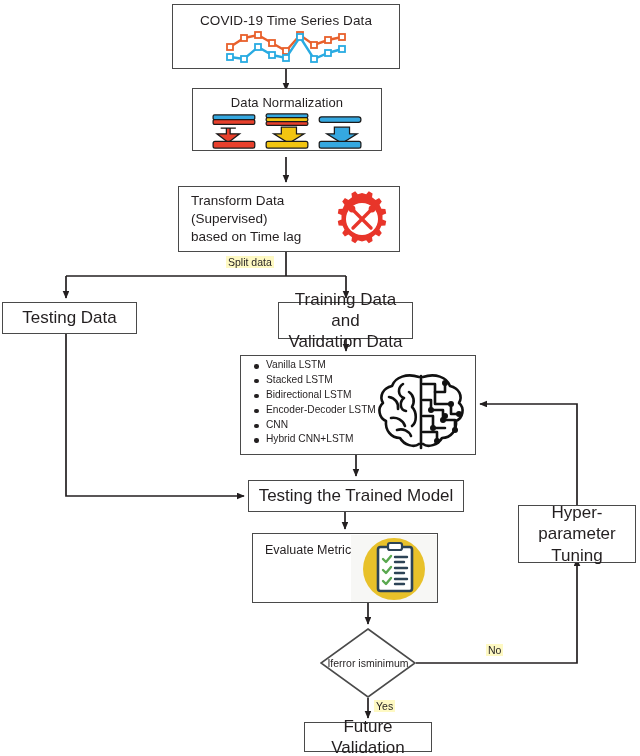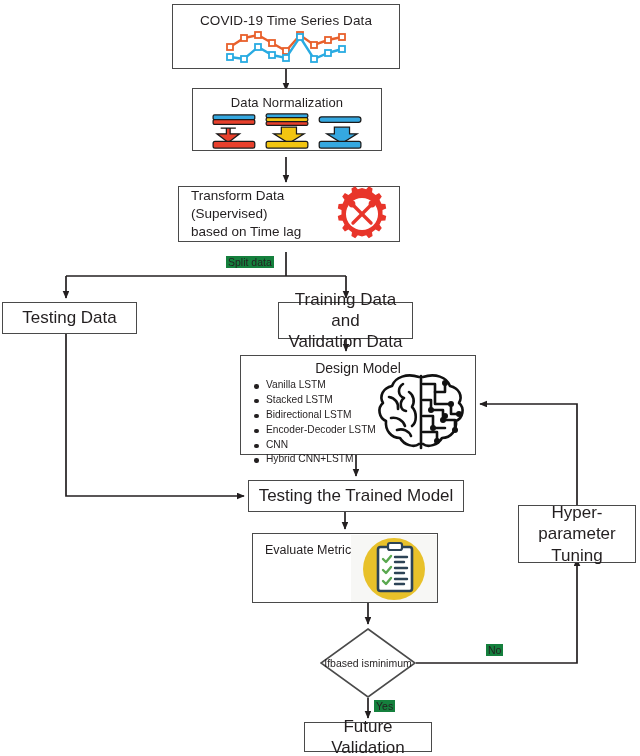--- a/index.html
+++ b/index.html
@@ -23,21 +23,21 @@
   }
   .centerbox{
     display:flex;align-items:center;justify-content:center;
     text-align:center;font-size:17px;line-height:1.25;
   }
   
   #n-covid{left:172px;top:4px;width:228px;height:65px;}
   #n-covid .title{margin-top:8px;}
   #n-norm{left:192px;top:88px;width:190px;height:63px;}
   #n-norm .title{margin-top:6px;font-size:13px;}
-  #n-transform{left:178px;top:186px;width:222px;height:56px;}
+  #n-transform{left:178px;top:186px;width:222px;height:66px;}
   #n-testdata{left:2px;top:302px;width:135px;height:32px;}
   #n-traindata{left:278px;top:302px;width:135px;height:37px;}
   #n-design{left:240px;top:355px;width:236px;height:100px;}
   #n-testmodel{left:248px;top:480px;width:216px;height:32px;}
   #n-eval{left:252px;top:533px;width:186px;height:70px;}
   #n-hyper{left:518px;top:505px;width:118px;height:58px;}
   #n-future{left:304px;top:722px;width:128px;height:30px;}
 
   
   #n-decision{
@@ -79,21 +79,21 @@
     font-size:10.2px;line-height:1.55;position:relative;padding-left:13px;
   }
   .ev-list li:before{
     content:"";position:absolute;left:0;top:6px;width:4.5px;height:4.5px;
     border-radius:50%;background:#231f20;
   }
   .ev-icon{position:absolute;right:0px;top:1px;width:86px;height:67px;background:#f7f7f5;}
 
   
   .edge-label{
-    position:absolute;font-size:10.5px;color:#231f20;background:#15803d;
+    position:absolute;font-size:10.5px;color:#231f20;background:#fef9c3;
     padding:0 2px;white-space:nowrap;
   }
   #lbl-split{left:226px;top:256px;}
   #lbl-no{left:486px;top:644px;}
   #lbl-yes{left:374px;top:700px;}
   .chart-icon{position:absolute;left:50%;transform:translateX(-50%);top:24px;width:124px;height:36px;}
   .norm-icon{position:absolute;left:50%;transform:translateX(-50%);top:24px;width:172px;height:36px;}
 </style>
 </head>
 <body>
@@ -220,21 +220,20 @@
 
 <div class="node centerbox" id="n-traindata">
   <div>
     <div>Training Data and</div>
     <div>Validation Data</div>
   </div>
 </div>
 
 <div class="node" id="n-design">
   <div class="dm-inner">
-    <div class="dm-title">Design Model</div>
     <ul class="dm-list">
       <li>Vanilla LSTM</li>
       <li>Stacked LSTM</li>
       <li>Bidirectional LSTM</li>
       <li>Encoder-Decoder LSTM</li>
       <li>CNN</li>
       <li>Hybrid CNN+LSTM</li>
     </ul>
     <svg class="dm-brain" viewBox="0 0 96 82" xmlns="http://www.w3.org/2000/svg">
       <g fill="none" stroke="#111111" stroke-width="2.6" stroke-linecap="round" stroke-linejoin="round">
@@ -307,21 +306,21 @@
     <div>Tuning</div>
   </div>
 </div>
 
 <div id="n-decision">
   <svg class="dia" viewBox="0 0 96 70" xmlns="http://www.w3.org/2000/svg" preserveAspectRatio="none">
     <polygon points="48,1 95,35 48,69 1,35" fill="#ffffff" stroke="#4a4a4a" stroke-width="1.6"></polygon>
   </svg>
   <div class="dtext">
     <span>If</span>
-    <span>based is</span>
+    <span>error is</span>
     <span>minimum</span>
   </div>
 </div>
 
 <div class="node centerbox" id="n-future">
   <span>Future Validation</span>
 </div>
 
 <div class="edge-label" id="lbl-split">Split data</div>
 <div class="edge-label" id="lbl-no">No</div>

